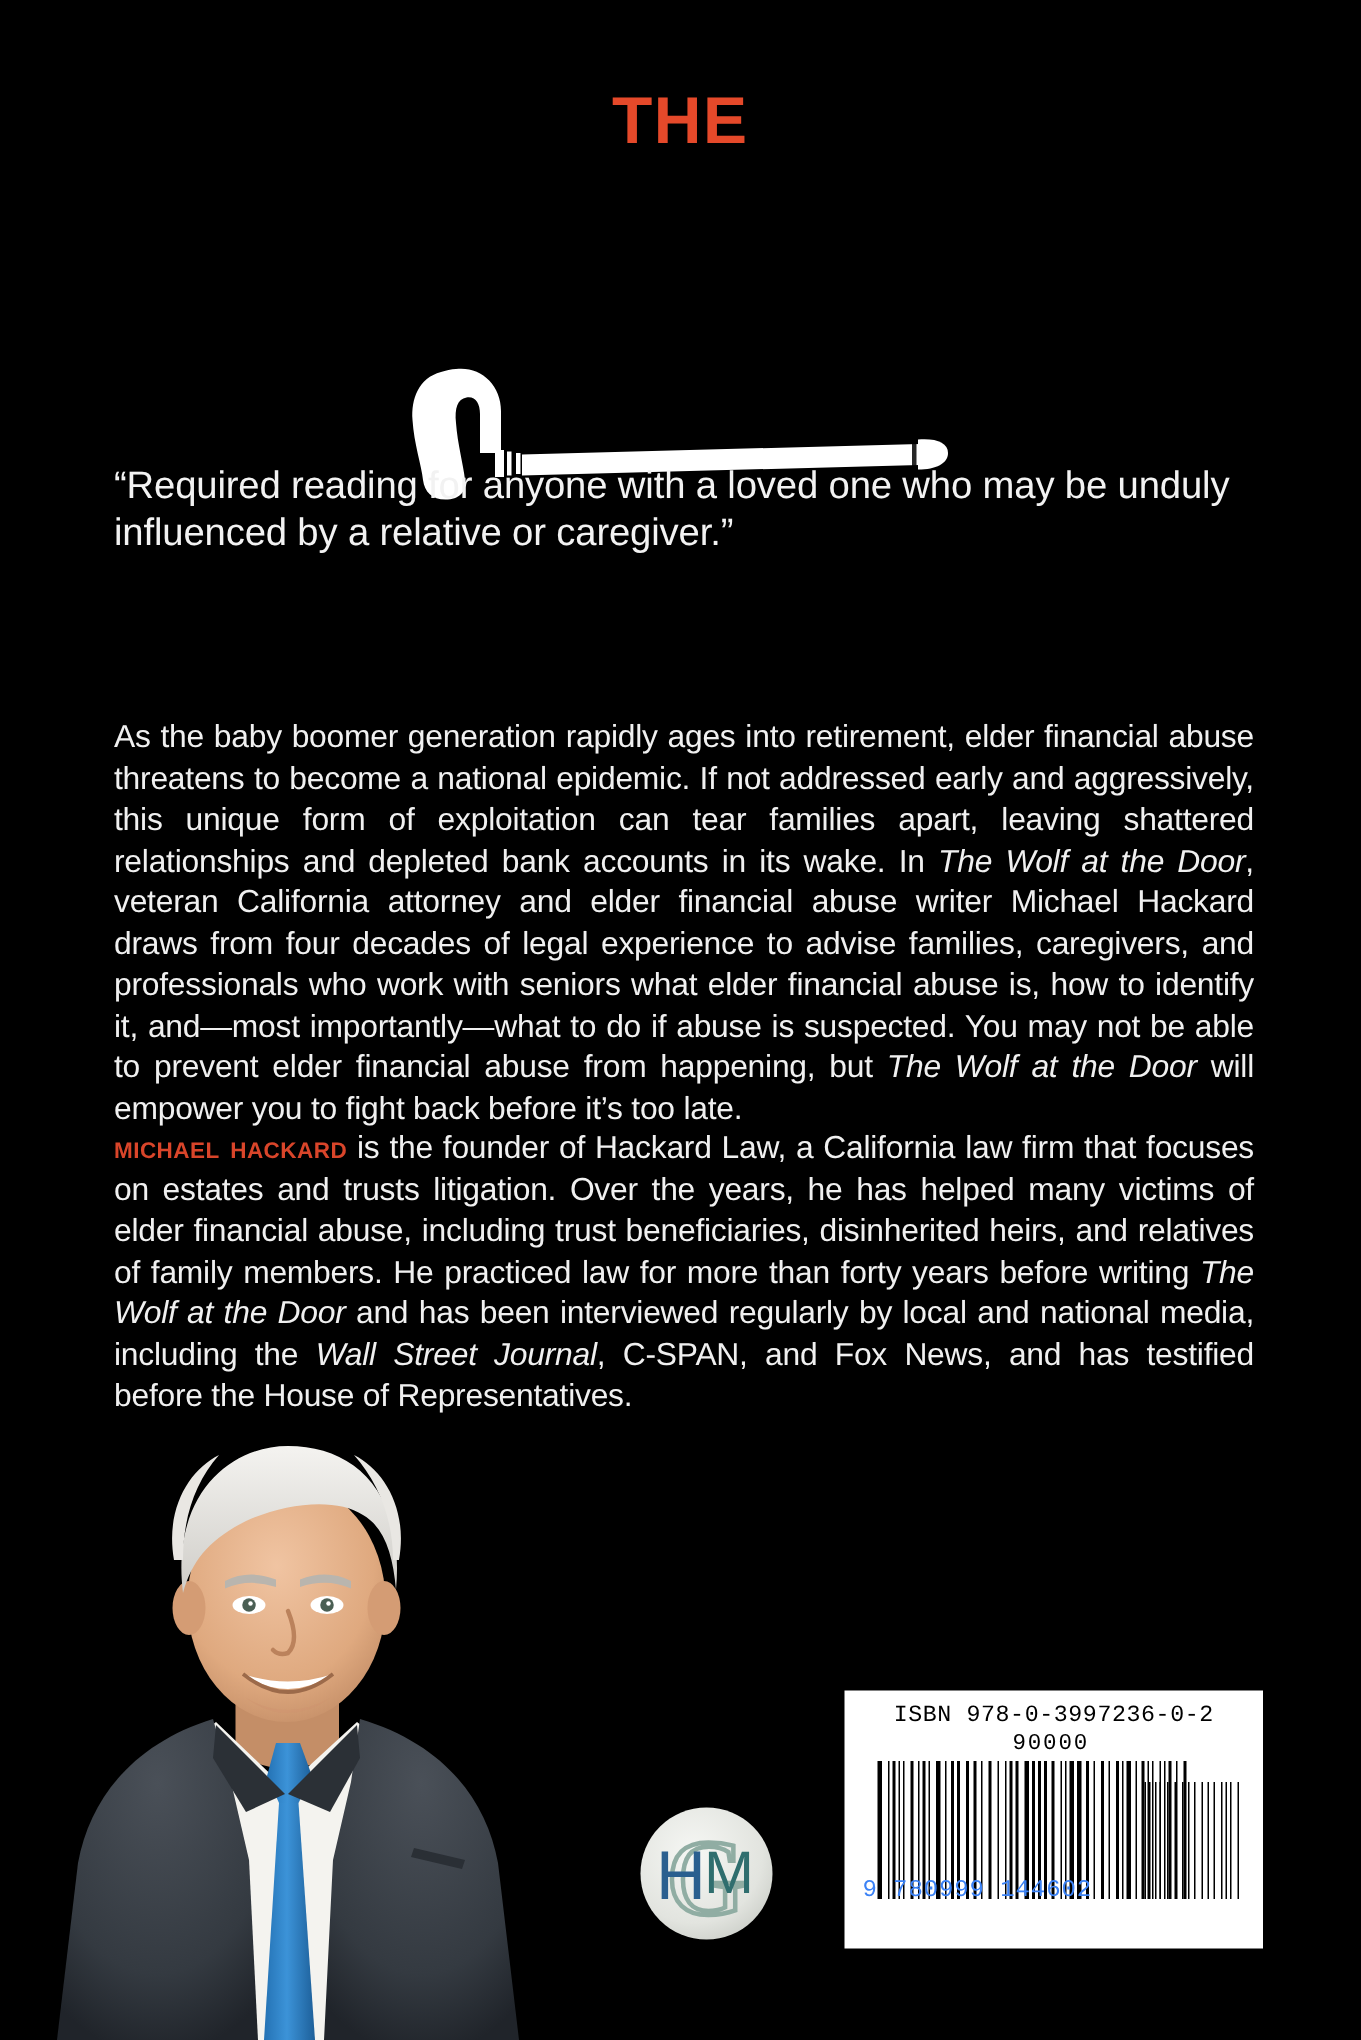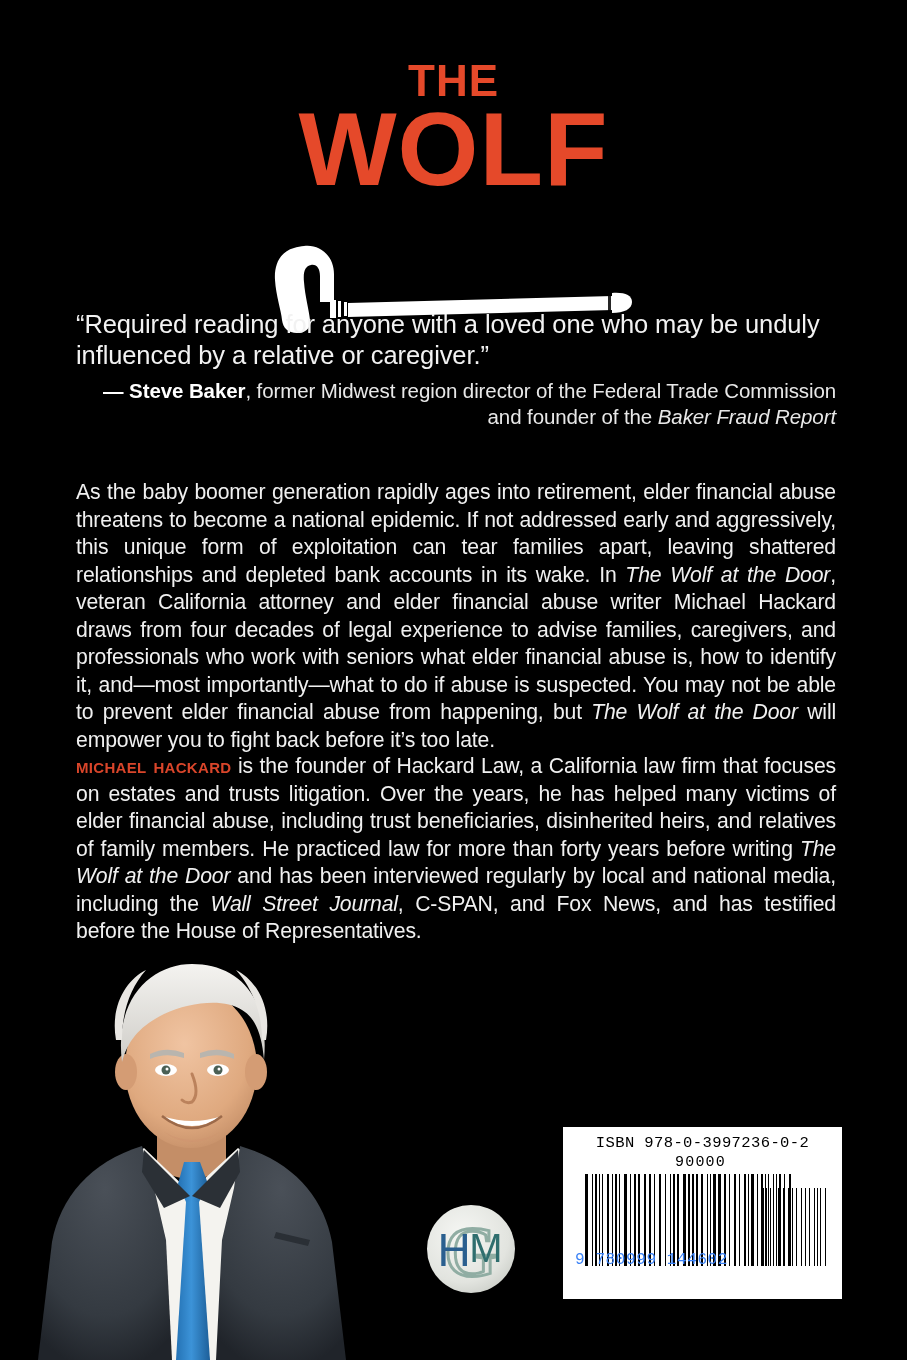--- a/index.html
+++ b/index.html
@@ -211,43 +211,39 @@
     white-space: nowrap;
   }
 </style>
 </head>
 <body>
 
 <div id="cover">
 
   <div id="title-block">
     <div id="title-the">THE</div>
-    <div id="title-wolf">WOLF</div>
 
     <svg id="cane-svg" viewBox="0 0 370 96">
 
       <path d="M26 8 C11 12 6 26 7 40 C8 56 13 70 14 80 C15 88 20 93 29 93 C38 93 43 88 42 80 C41 70 37 56 36 42 C35 32 37 26 43 25 C49 24 52 29 52 36 L52 62 L66 62 L66 34 C66 16 52 4 36 6 C33 6 29 7 26 8 Z" fill="#FFFFFF"></path>
 
       <rect x="62" y="60" width="6" height="18" fill="#FFFFFF"></rect>
       <rect x="70" y="61" width="3" height="16" fill="#FFFFFF"></rect>
       <rect x="76" y="62" width="3" height="14" fill="#FFFFFF"></rect>
 
       <path d="M80 63 L345 56 L345 70 L80 77 Z" fill="#FFFFFF"></path>
 
       <path d="M344 53 C356 52 364 55 364 62 C364 69 356 73 344 73 Z" fill="#FFFFFF"></path>
       <rect x="340" y="54" width="3" height="18" fill="#000000" opacity="0.85"></rect>
     </svg>
 
   </div>
 
   <div id="quote-block">
     <div class="quote-text">“Required reading for anyone with a loved one who may be unduly influenced by a relative or caregiver.”</div>
-    <div class="quote-attrib">
-      <span class="dash-name">— </span><span class="dash-name">Steve Baker</span><span>, former Midwest region director of the Federal Trade Commission and founder of the </span><i>Baker Fraud Report</i>
-    </div>
   </div>
 
   <div id="blurb"><span>As the baby boomer generation rapidly ages into retirement, elder financial abuse threatens to become a national epidemic. If not addressed early and aggressively, this unique form of exploitation can tear families apart, leaving shattered relationships and depleted bank accounts in its wake. In </span><i class="bookref">The Wolf at the Door</i><span>, veteran California attorney and elder financial abuse writer Michael Hackard draws from four decades of legal experience to advise families, caregivers, and professionals who work with seniors what elder financial abuse is, how to identify it, and—most importantly—what to do if abuse is suspected. You may not be able to prevent elder financial abuse from happening, but </span><i class="bookref">The Wolf at the Door</i><span> will empower you to fight back before it’s too late.</span></div>
 
   <div id="bio"><span class="author-smallcaps">Michael Hackard</span><span> is the founder of Hackard Law, a California law firm that focuses on estates and trusts litigation. Over the years, he has helped many victims of elder financial abuse, including trust beneficiaries, disinherited heirs, and relatives of family members. He practiced law for more than forty years before writing </span><i class="bookref">The Wolf at the Door</i><span> and has been interviewed regularly by local and national media, including the </span><i class="bookref">Wall Street Journal</i><span>, C-SPAN, and Fox News, and has testified before the House of Representatives.</span></div>
 
   <div id="author-photo">
     <svg width="400" height="420" viewBox="0 0 400 420">
       <defs>
         <radialGradient id="suitGrad" cx="50%" cy="20%" r="85%">

